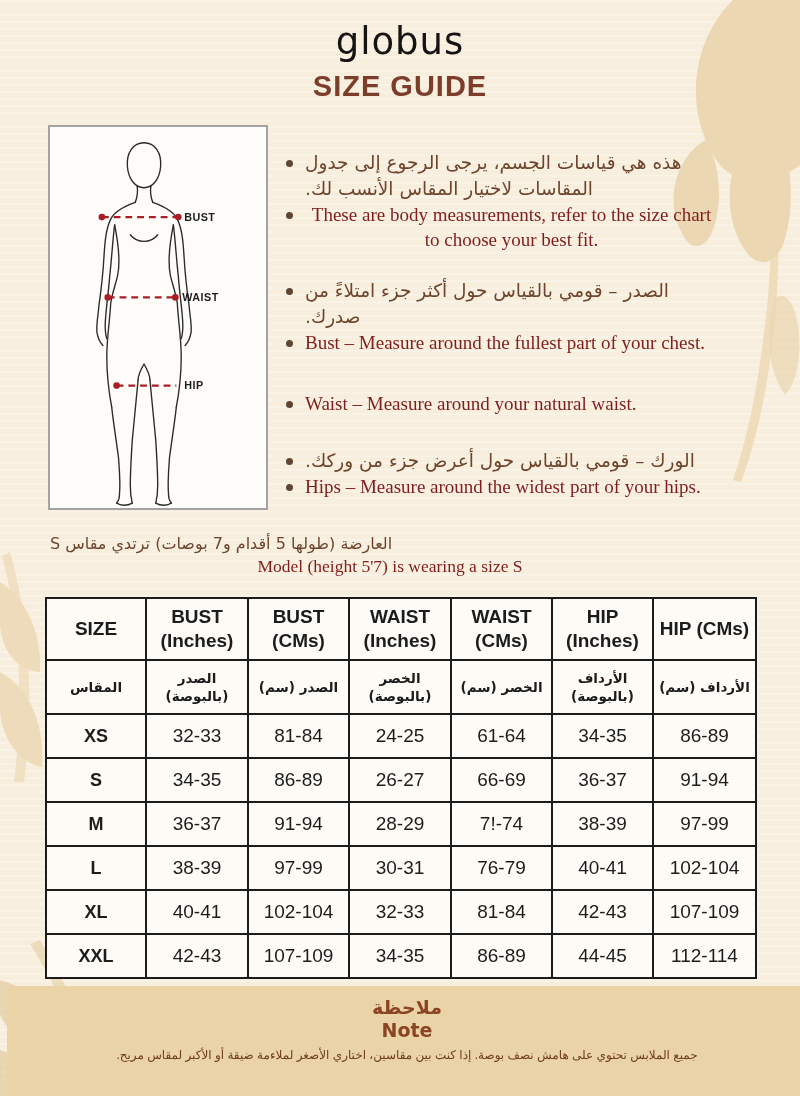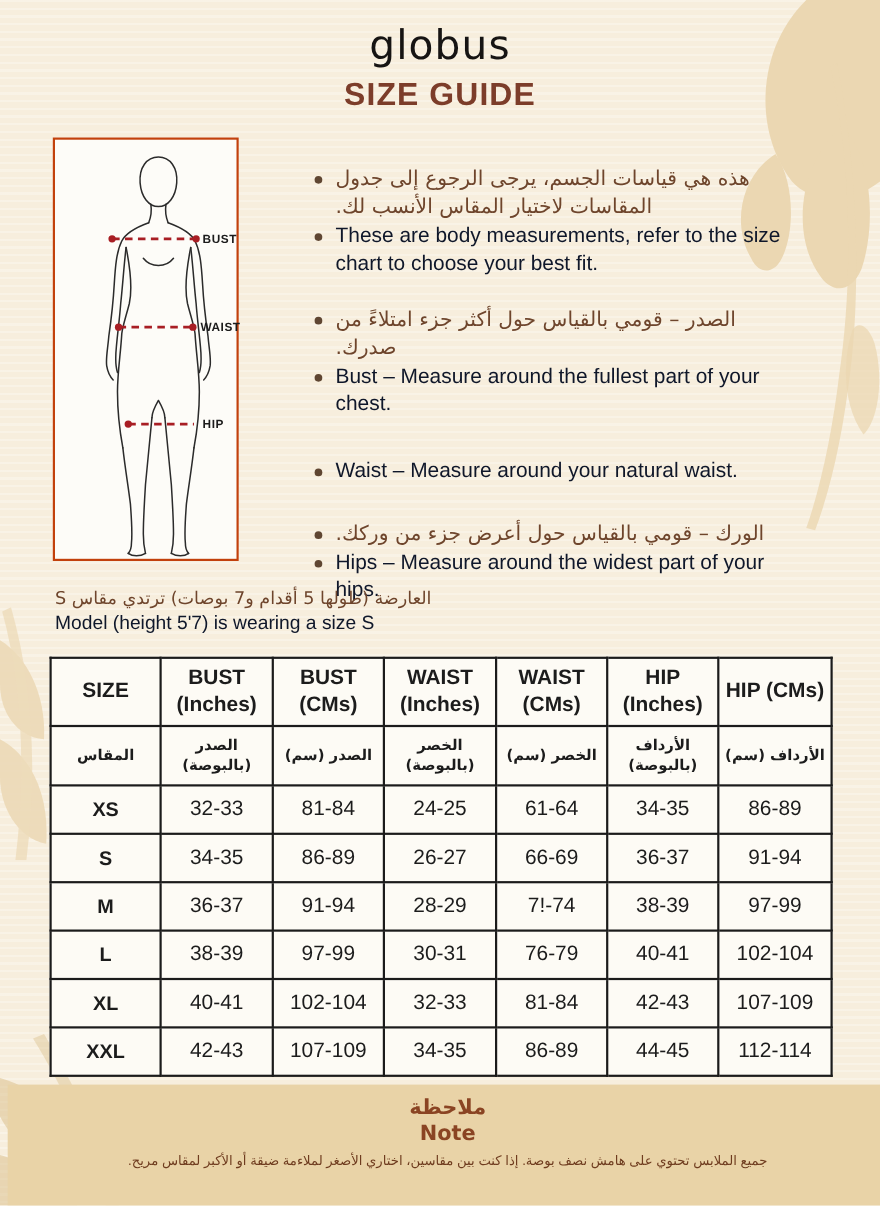--- a/index.html
+++ b/index.html
@@ -11,31 +11,31 @@
   }
   .abs{position:absolute;}
   
   .leaf{position:absolute;pointer-events:none;}
   
   .logo{left:0;right:0;top:20px;text-align:center;font-size:37px;color:#161413;
         font-family:"DejaVu Sans",sans-serif;letter-spacing:1px;font-weight:500;}
   .title{left:0;right:0;top:70px;text-align:center;font-size:29px;font-weight:bold;
          color:#7c3d2a;letter-spacing:1px;font-family:"Liberation Sans",sans-serif;}
   
-  .figure-box{left:48px;top:125px;width:169px;height:385px;background:#fdfcf8;
-              border:2px solid #c2410c;box-sizing:border-box;}
+  .figure-box{left:48px;top:125px;width:220px;height:385px;background:#fdfcf8;
+              border:2px solid #a3a3a3;box-sizing:border-box;}
   
   .bullets{left:286px;top:150px;width:432px;}
   .group{margin:0 0 26px 0;}
   .group.g2{margin-bottom:36px;}
   .group.g3{margin-bottom:32px;}
   .li{display:flex;align-items:flex-start;}
   .dot{width:7px;height:7px;border-radius:50%;background:#5f4632;margin:10px 12px 0 0;flex:0 0 auto;}
   .ar-text{font-size:18.5px;line-height:26px;color:#6e452c;font-family:"DejaVu Sans",sans-serif;text-align:left;}
-  .en-text{font-size:19px;line-height:25px;color:#0f172a;font-family:Liberation Sans, sans-serif;}
+  .en-text{font-size:19px;line-height:25px;color:#7f1d1d;font-family:Liberation Serif, serif;text-align:center;}
   
   .model{left:50px;top:532px;width:680px;}
   .model .ar-text{font-size:16px;line-height:23px;}
   .model .en-text{font-size:17.5px;line-height:23px;}
   
   table.size{position:absolute;left:45px;top:597px;width:710px;border-collapse:collapse;
              table-layout:fixed;background:#fdfbf5;}
   table.size th, table.size td{border:2px solid #1b1b1b;text-align:center;vertical-align:middle;
              color:#1c1c1c;font-family:"Liberation Sans",sans-serif;padding:0 2px;box-sizing:border-box;}
   tr.h-en th{height:62px;font-size:19px;font-weight:bold;line-height:1.25;}

